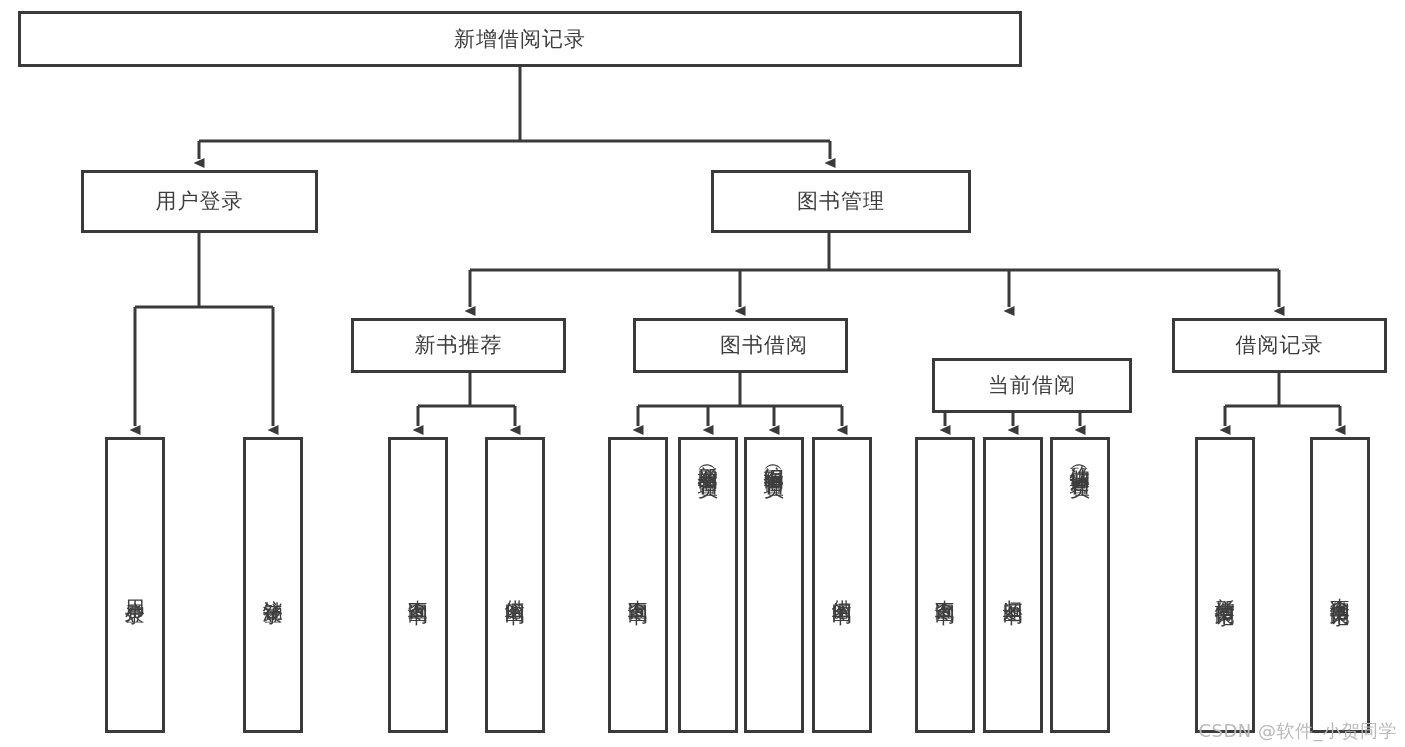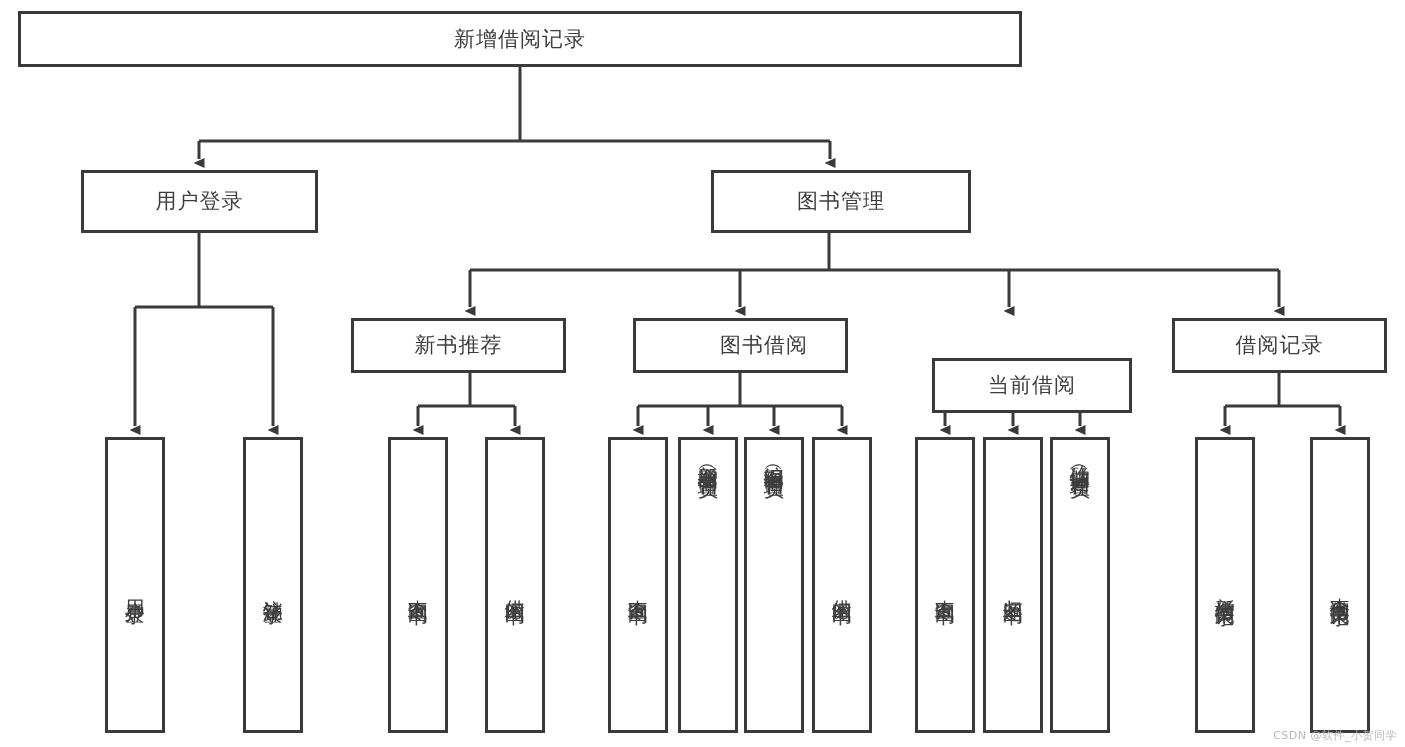--- a/index.html
+++ b/index.html
@@ -67,21 +67,21 @@
     justify-content: center;
   }
   .leaf-inner.topalign {
     align-items: flex-start;
     padding-top: 4px;
   }
   #watermark {
     position: absolute;
     right: 8px;
     bottom: 4px;
-    font-size: 11px;
+    font-size: 18px;
     color: #b9b9b9;
     letter-spacing: 0.5px;
     white-space: nowrap;
   }
 </style>
 </head>
 <body>
 
 <div id="canvas">
 

